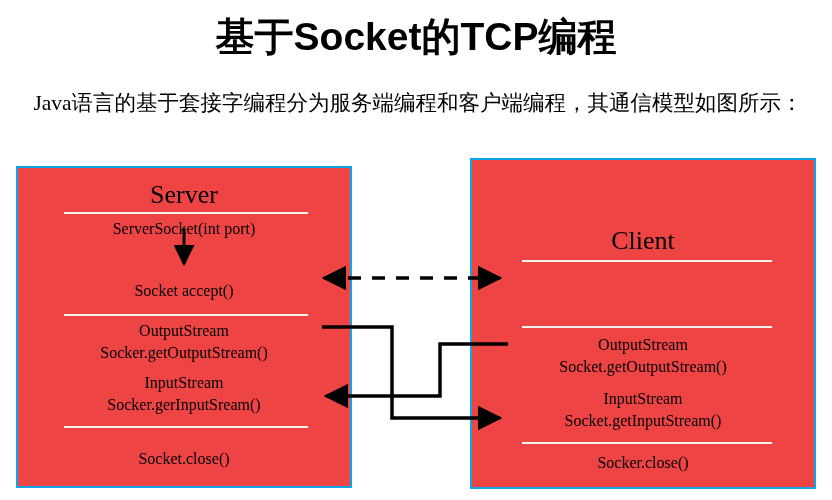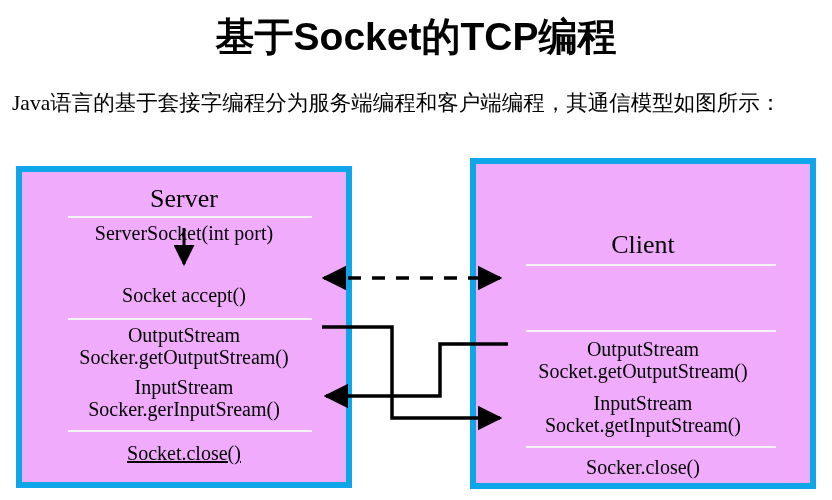--- a/index.html
+++ b/index.html
@@ -33,28 +33,28 @@
 
   
   #intro-paragraph {
     position: absolute;
     left: 12px;
     top: 88px;
     width: 812px;
     font-family: "Liberation Serif", "DejaVu Serif", serif;
     font-size: 21.5px;
     line-height: 30px;
-    text-align: left;
+    text-align: center;
   }
 
   
   .panel {
     position: absolute;
-    background: #f0abfc;
-    border: 6px solid #0ea5e9;
+    background: #ef4444;
+    border: 2px solid #0ea5e9;
     box-sizing: border-box;
   }
   #server-panel {
     left: 16px;
     top: 166px;
     width: 336px;
     height: 322px;
   }
   #client-panel {
     left: 470px;
@@ -71,21 +71,21 @@
     font-size: 26px;
     line-height: 30px;
     font-family: "Liberation Serif", "DejaVu Serif", serif;
   }
 
   .panel-row {
     position: absolute;
     left: 0;
     width: 100%;
     text-align: center;
-    font-size: 20px;
+    font-size: 16px;
     line-height: 22px;
     font-family: "Liberation Serif", "DejaVu Serif", serif;
     white-space: pre-line;
   }
 
   
   .divider {
     position: absolute;
     height: 2px;
     background: #f4f4f4;
@@ -123,21 +123,21 @@
   <div class="divider" style="top: 146px;"></div>
 
   <div class="panel-row" style="top: 152px;">OutputStream
 Socker.getOutputStream()</div>
 
   <div class="panel-row" style="top: 204px;">InputStream
 Socker.gerInputSream()</div>
 
   <div class="divider" style="top: 258px;"></div>
 
-  <div class="panel-row" style="top: 270px; text-decoration: underline;">Socket.close()</div>
+  <div class="panel-row" style="top: 280px;">Socket.close()</div>
 </div>
 
 <div class="panel" id="client-panel">
 
   <div class="panel-heading" style="top: 66px;">Client</div>
 
   <div class="divider" style="top: 100px;"></div>
 
 
   <div class="divider" style="top: 166px;"></div>

